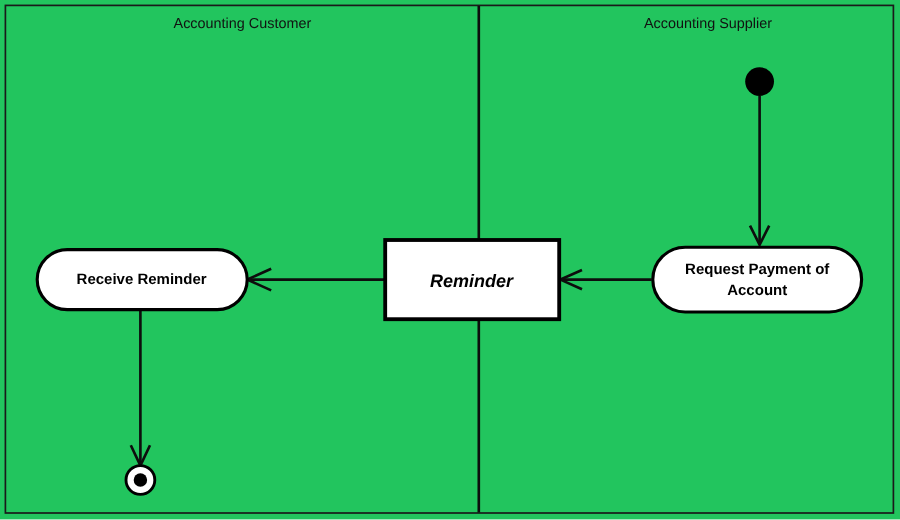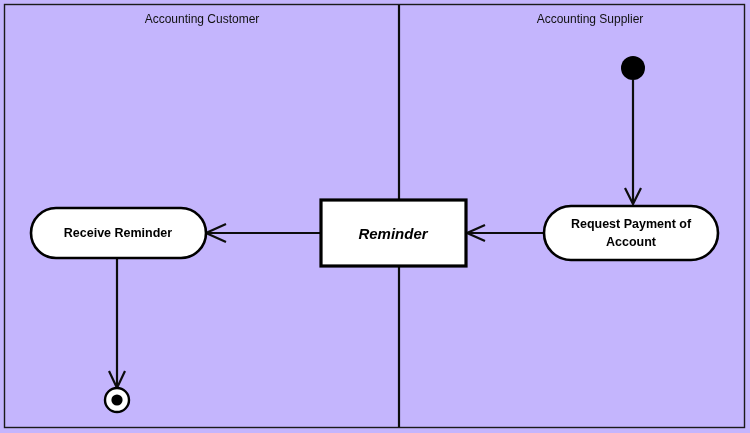--- a/index.html
+++ b/index.html
@@ -8,21 +8,21 @@
     padding: 0;
     background: #ffffff;
   }
   body {
     font-family: "Liberation Sans", sans-serif;
   }
   #diagram-root {
     position: relative;
     width: 750px;
     height: 433px;
-    background: #c4b5fd;
+    background: #22c55e;
     overflow: hidden;
   }
   #diagram-svg {
     position: absolute;
     left: 0;
     top: 0;
     display: block;
   }
   .lane-title {
     font-family: "Liberation Sans", sans-serif;

